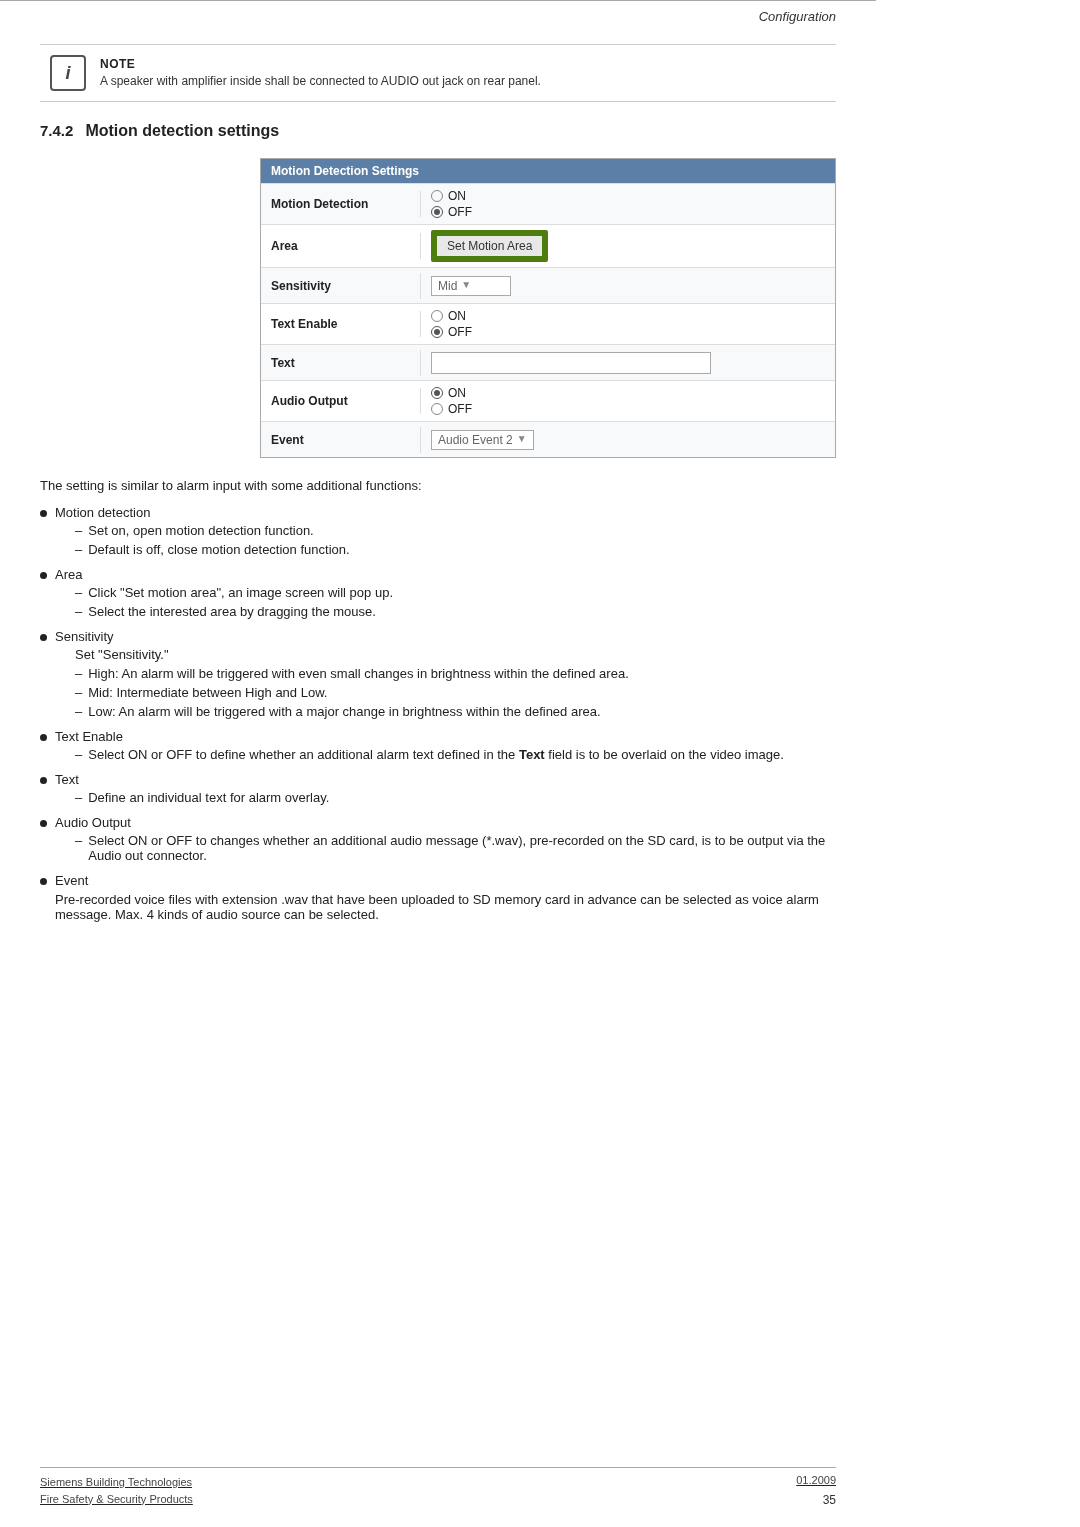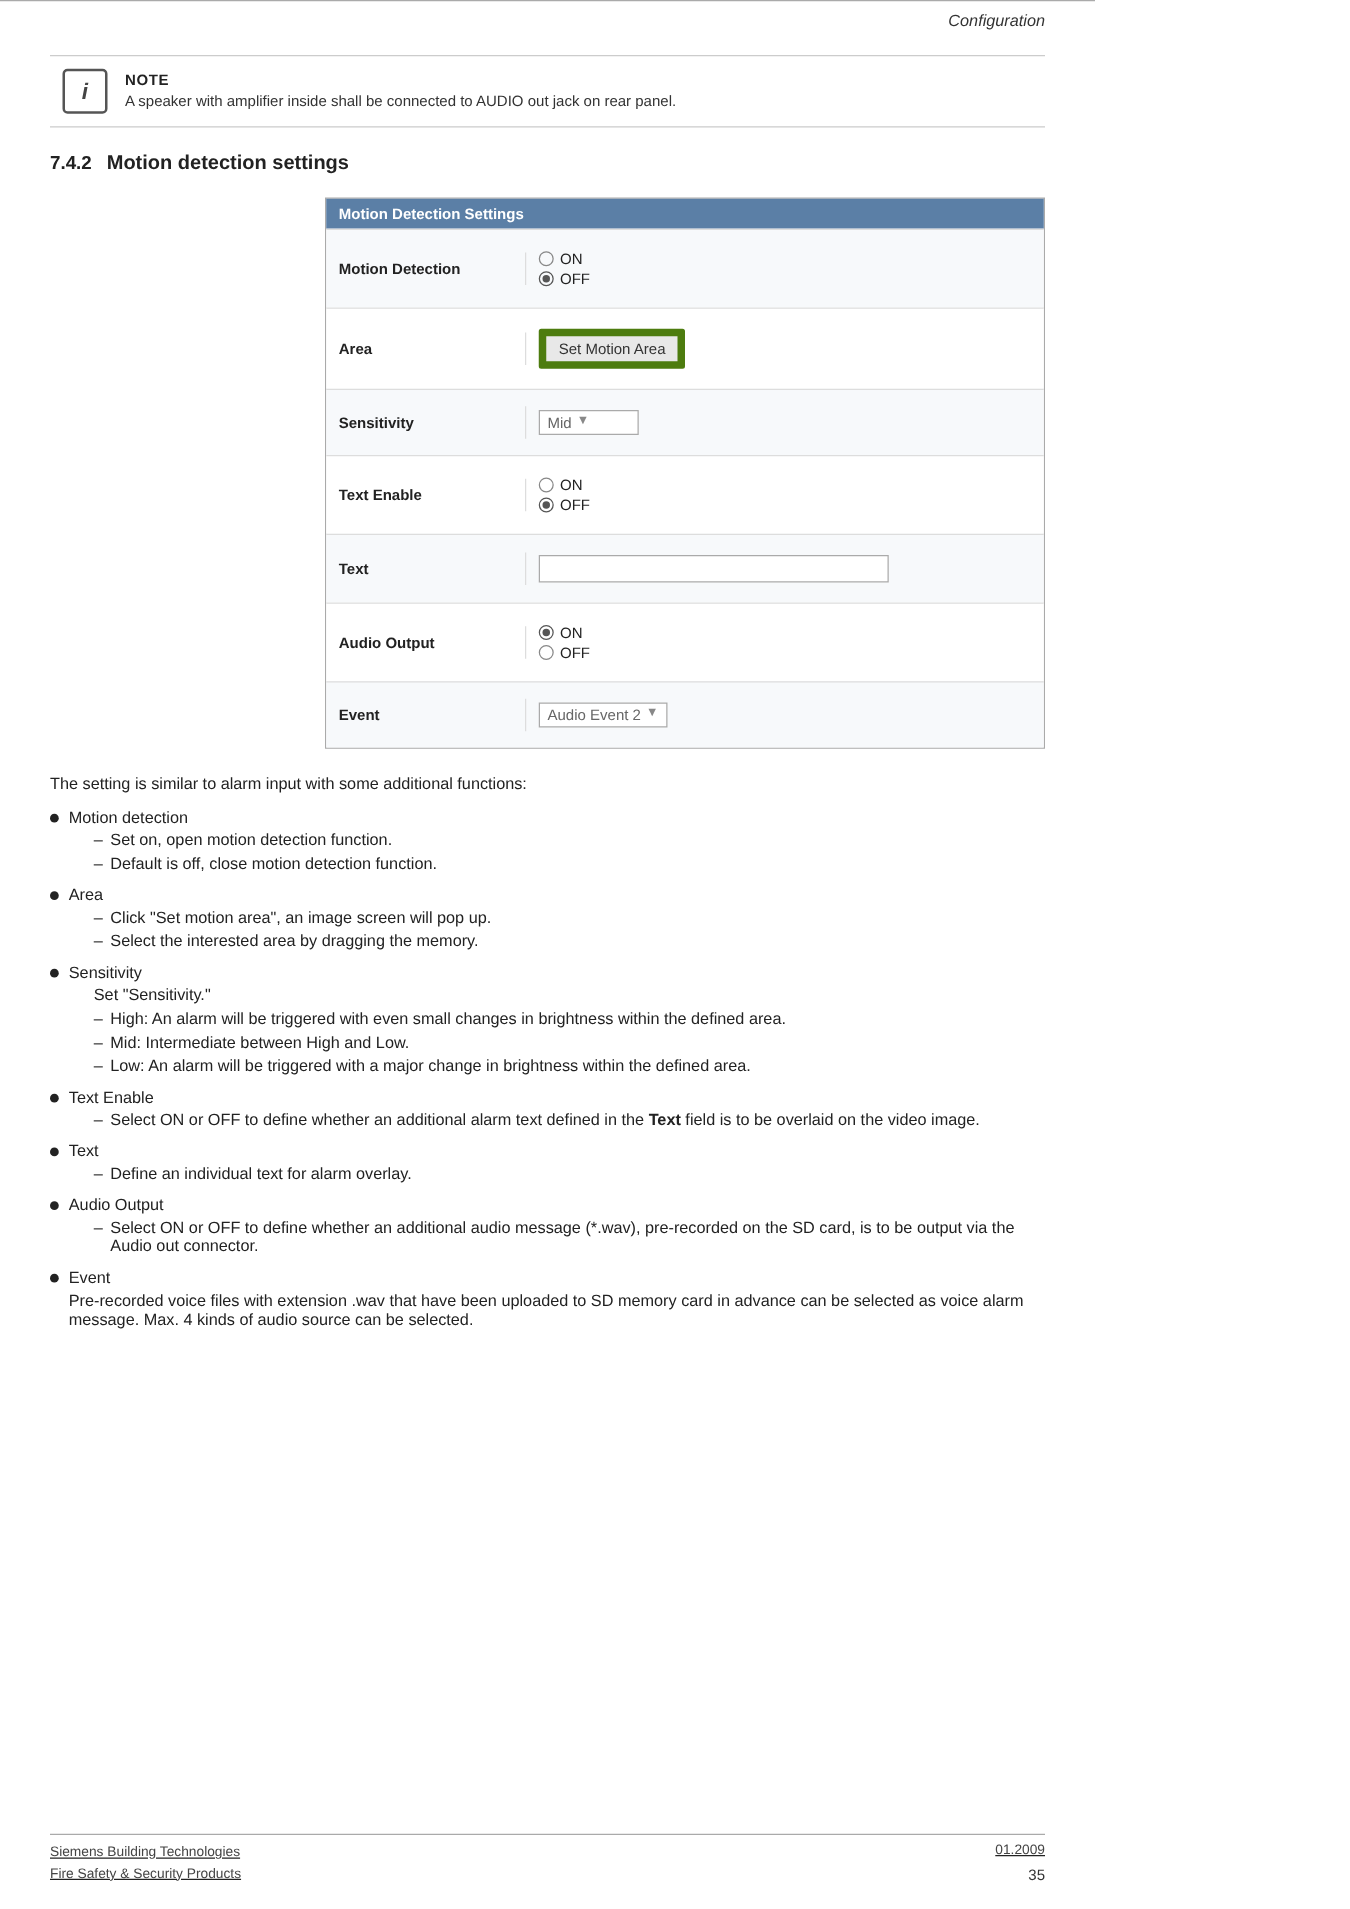--- a/index.html
+++ b/index.html
@@ -114,21 +114,21 @@
     }
     .table-label {
       width: 160px;
       padding: 6px 10px;
       font-weight: bold;
       font-size: 12px;
       flex-shrink: 0;
       border-right: 1px solid #ddd;
     }
     .table-value {
-      padding: 16px 10px;
+      padding: 5px 10px;
       font-size: 12px;
       flex: 1;
     }
 
     
     .radio-group {
       display: flex;
       flex-direction: column;
       gap: 2px;
     }
@@ -419,21 +419,21 @@
         <div class="bullet-dot"></div>
         <div>
           <span class="bullet-label">Area</span>
           <ul class="sub-list">
             <li class="sub-item">
               <span class="sub-dash">–</span>
               <span>Click "Set motion area", an image screen will pop up.</span>
             </li>
             <li class="sub-item">
               <span class="sub-dash">–</span>
-              <span>Select the interested area by dragging the memory.</span>
+              <span>Select the interested area by dragging the mouse.</span>
             </li>
           </ul>
         </div>
       </li>
 
       <li class="bullet-item">
         <div class="bullet-dot"></div>
         <div>
           <span class="bullet-label">Sensitivity</span>
           <ul class="sub-list">
@@ -482,21 +482,21 @@
         </div>
       </li>
 
       <li class="bullet-item">
         <div class="bullet-dot"></div>
         <div>
           <span class="bullet-label">Audio Output</span>
           <ul class="sub-list">
             <li class="sub-item">
               <span class="sub-dash">–</span>
-              <span>Select ON or OFF to define whether an additional audio message (*.wav), pre-recorded on the SD card, is to be output via the Audio out connector.</span>
+              <span>Select ON or OFF to changes whether an additional audio message (*.wav), pre-recorded on the SD card, is to be output via the Audio out connector.</span>
             </li>
           </ul>
         </div>
       </li>
 
       <li class="bullet-item">
         <div class="bullet-dot"></div>
         <div>
           <span class="bullet-label">Event</span>
           <div style="margin-left:0; margin-top:4px; font-size:13px;">

